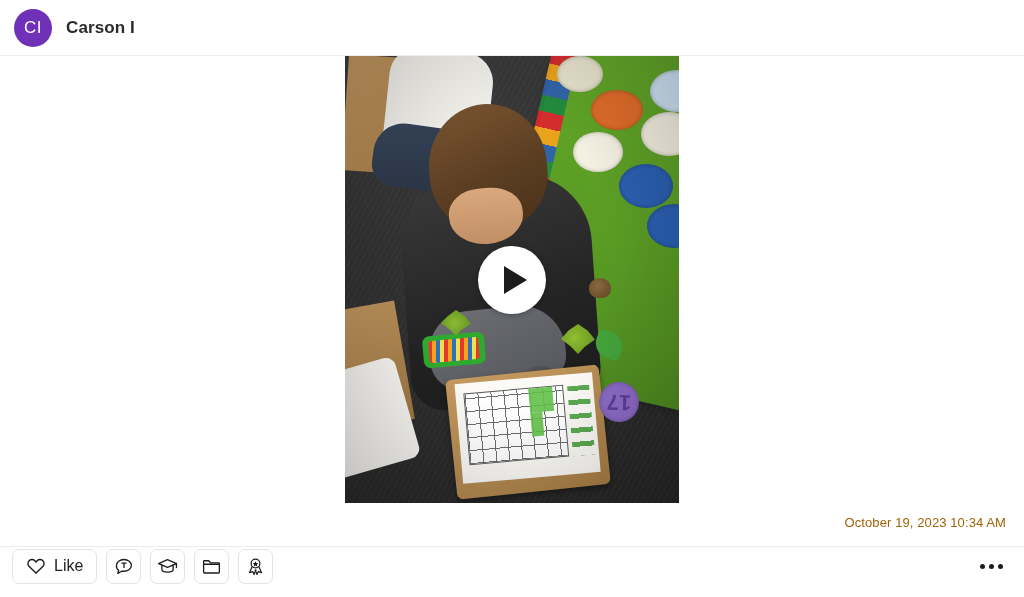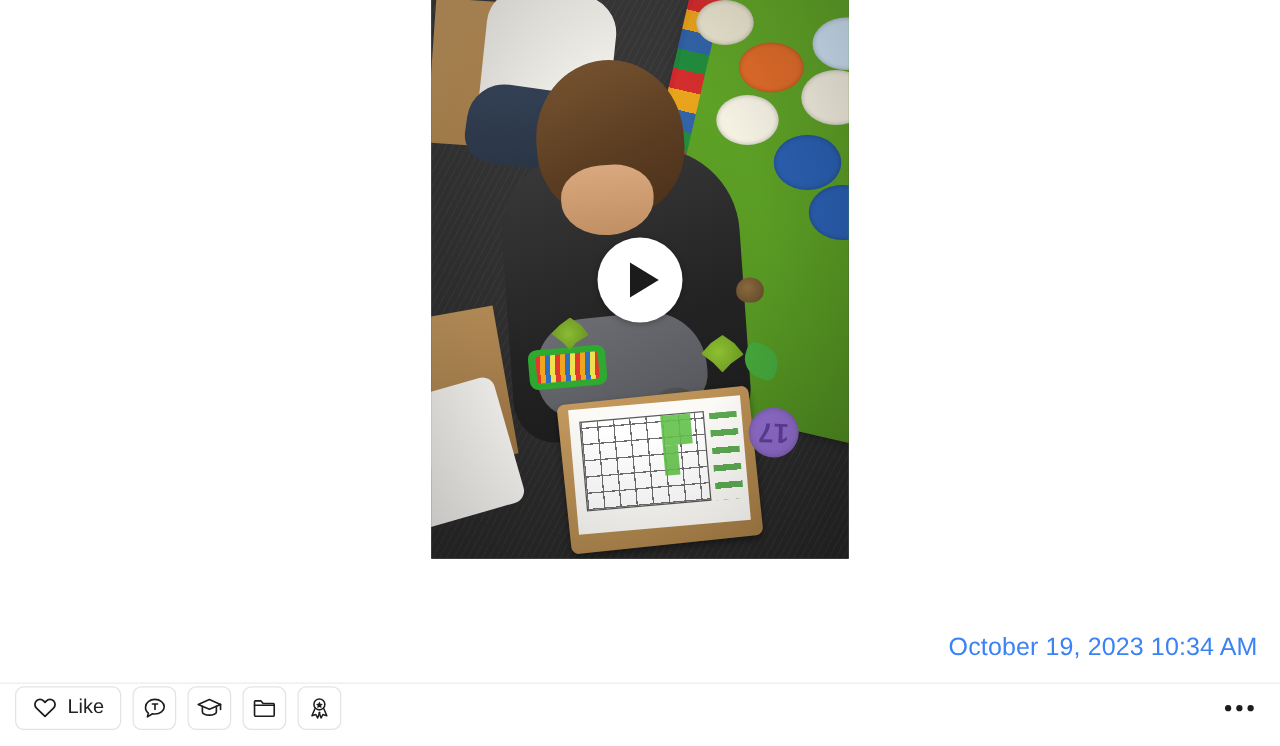--- a/index.html
+++ b/index.html
@@ -381,22 +381,22 @@
   }
 
   
   .timestamp-row {
     flex: 0 0 auto;
     display: flex;
     justify-content: flex-end;
     padding: 6px 18px 16px 0;
   }
   .timestamp {
-    font-size: 20px;
-    color: #3b82f6;
+    font-size: 13px;
+    color: #a16207;
     letter-spacing: 0.1px;
   }
 
   
   .post-footer {
     flex: 0 0 51px;
     display: flex;
     align-items: center;
     justify-content: space-between;
     padding: 0 14px 12px 12px;
@@ -454,20 +454,24 @@
     background: #1d1d1d;
   }
 
   svg { display: block; }
 </style>
 </head>
 <body>
 
 <div class="card">
 
+  <div class="post-header">
+    <div class="avatar">CI</div>
+    <div class="author-name">Carson I</div>
+  </div>
 
   <div class="media-area">
     <div class="video-wrap">
       <div class="scene">
         <div class="floor-carpet"></div>
         <div class="rug"></div>
         <div class="rug-stripe"></div>
         <div class="rug-oval o7"></div>
         <div class="rug-oval o1"></div>
         <div class="rug-oval o2"></div>

